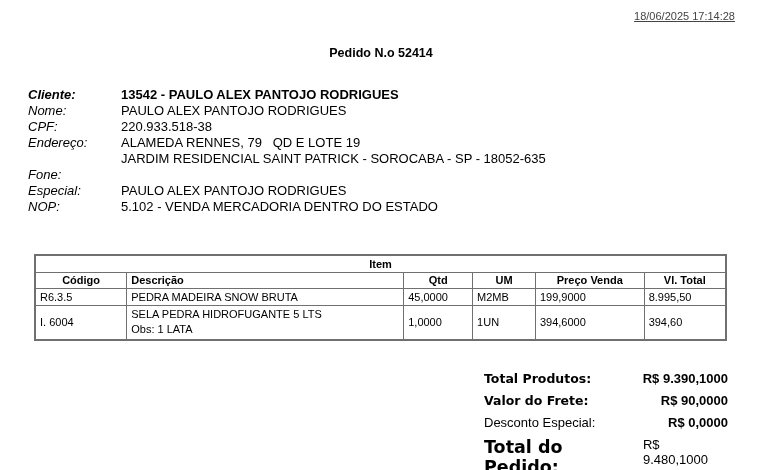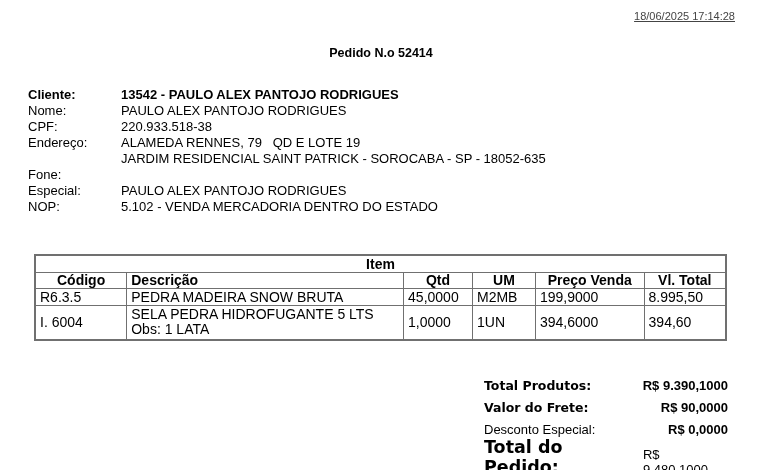--- a/index.html
+++ b/index.html
@@ -4,35 +4,35 @@
 <style>
   html, body { margin:0; padding:0; background:#ffffff; }
   body { width:762px; height:470px; position:relative; overflow:hidden;
          font-family:"Liberation Sans", sans-serif; color:#000; font-size:13px; }
   .timestamp { position:absolute; top:10px; right:27px; font-size:11px; color:#444;
                text-decoration:underline; }
   .title { position:absolute; top:46px; left:0; width:762px; text-align:center;
            font-weight:bold; font-size:12.5px; }
   .info { position:absolute; top:87px; left:28px; }
   .info-row { display:flex; height:16px; line-height:16px; font-size:13px; }
-  .info-row .lbl { width:93px; }
+  .info-row .lbl { width:93px;font-style:italic; }
   .info-row .val { }
   .info-row.bold .lbl, .info-row.bold .val { font-weight:bold; }
   table.items { position:absolute; top:254px; left:34px; width:693px;
-                border-collapse:collapse; border:2px solid #707070; font-size:14px; }
+                border-collapse:collapse; border:2px solid #707070; font-size:11px; }
   table.items td, table.items th { border:1px solid #707070; padding:0 4px; }
   table.items th { font-weight:bold; height:15px; line-height:15px; }
   table.items .cap th { text-align:center; height:16px; }
   table.items td { height:16px; line-height:15px; }
   .c { text-align:center; }
   .r { text-align:left; }
   .totals { position:absolute; top:371px; left:484px; width:244px; }
-  .trow { display:flex; justify-content:space-between; align-items:flex-end; }
+  .trow { display:flex; justify-content:space-between; align-items:flex-start; }
   .trow .tl { font-family:"DejaVu Sans", sans-serif; font-weight:bold; font-size:12.5px; }
-  .trow .tv { font-weight:bold; font-size:13px;margin-top:8px; }
+  .trow .tv { font-weight:bold; font-size:13px; }
   .trow.plain .tl { font-family:"Liberation Sans", sans-serif; font-weight:normal; font-size:13px; }
   .trow.big .tl { font-size:17.5px; }
   .trow.big .tv { font-weight:normal; font-size:13px; }
 </style>
 </head>
 <body>
 
 <div class="timestamp">18/06/2025 17:14:28</div>
 <div class="title">Pedido N.o 52414</div>
 

